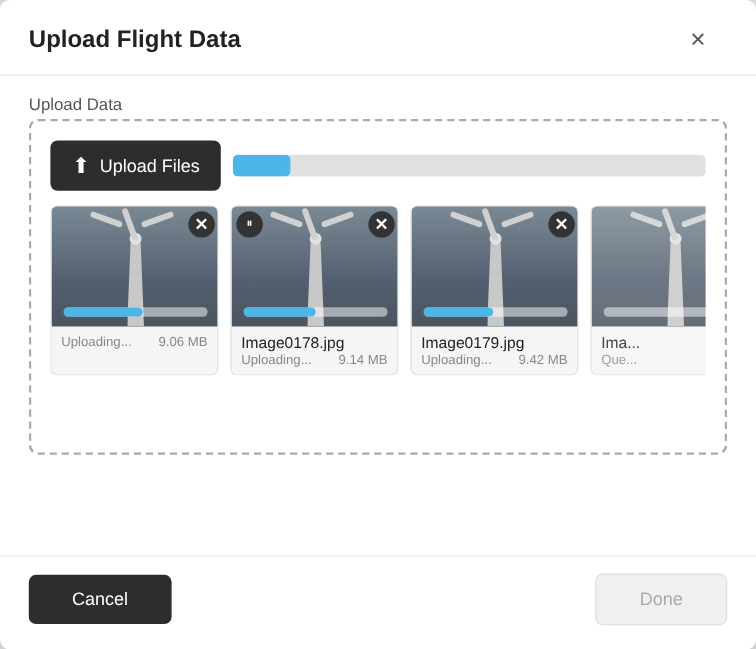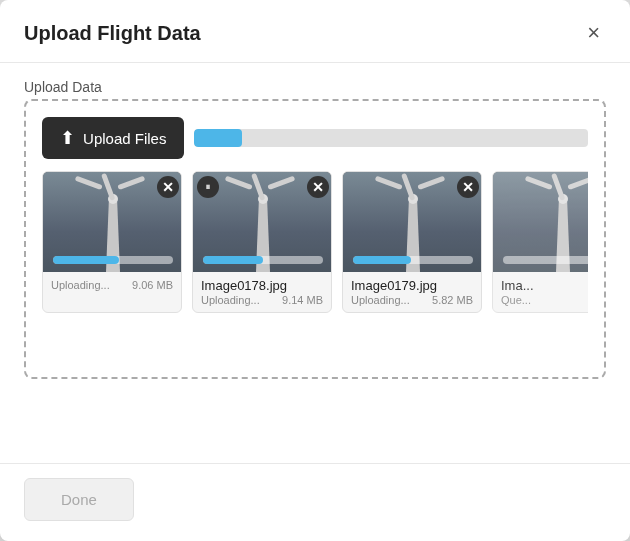--- a/index.html
+++ b/index.html
@@ -18,21 +18,21 @@
       min-height: 541px;
       box-shadow: 0 8px 32px rgba(0,0,0,0.18);
       display: flex;
       flex-direction: column;
       overflow: hidden;
     }
     .modal-header {
       display: flex;
       align-items: center;
       justify-content: space-between;
-      padding: 20px 24px 16px 24px;
+      padding: 20px 36px 16px 24px;
       border-bottom: 1px solid #e8e8e8;
     }
     .modal-title {
       font-size: 20px;
       font-weight: 600;
       color: #222;
     }
     .close-btn {
       background: none;
       border: none;
@@ -365,21 +365,21 @@
             <div class="turbine-blade3"></div>
             <div class="card-progress-bar">
               <div class="card-progress-fill" style="width:48%"></div>
             </div>
             <button class="close-icon-btn">✕</button>
           </div>
           <div class="image-card-info">
             <div class="image-card-name">Image0179.jpg</div>
             <div class="image-card-status">
               <span>Uploading...</span>
-              <span>5.82 MB</span>
+              <span>9.42 MB</span>
             </div>
           </div>
         </div>
 
         <div class="image-card image-card-4">
           <div class="image-card-thumb">
             <div class="turbine-bg"></div>
             <div class="turbine-tower"></div>
             <div class="turbine-hub"></div>
             <div class="turbine-blade1"></div>
@@ -395,15 +395,16 @@
               <span>Que...</span>
               <span></span>
             </div>
           </div>
         </div>
       </div>
     </div>
   </div>
 
   <div class="modal-footer">
+    <button class="cancel-btn">Cancel</button>
     <button class="done-btn">Done</button>
   </div>
 </div>
 
 </body></html>

